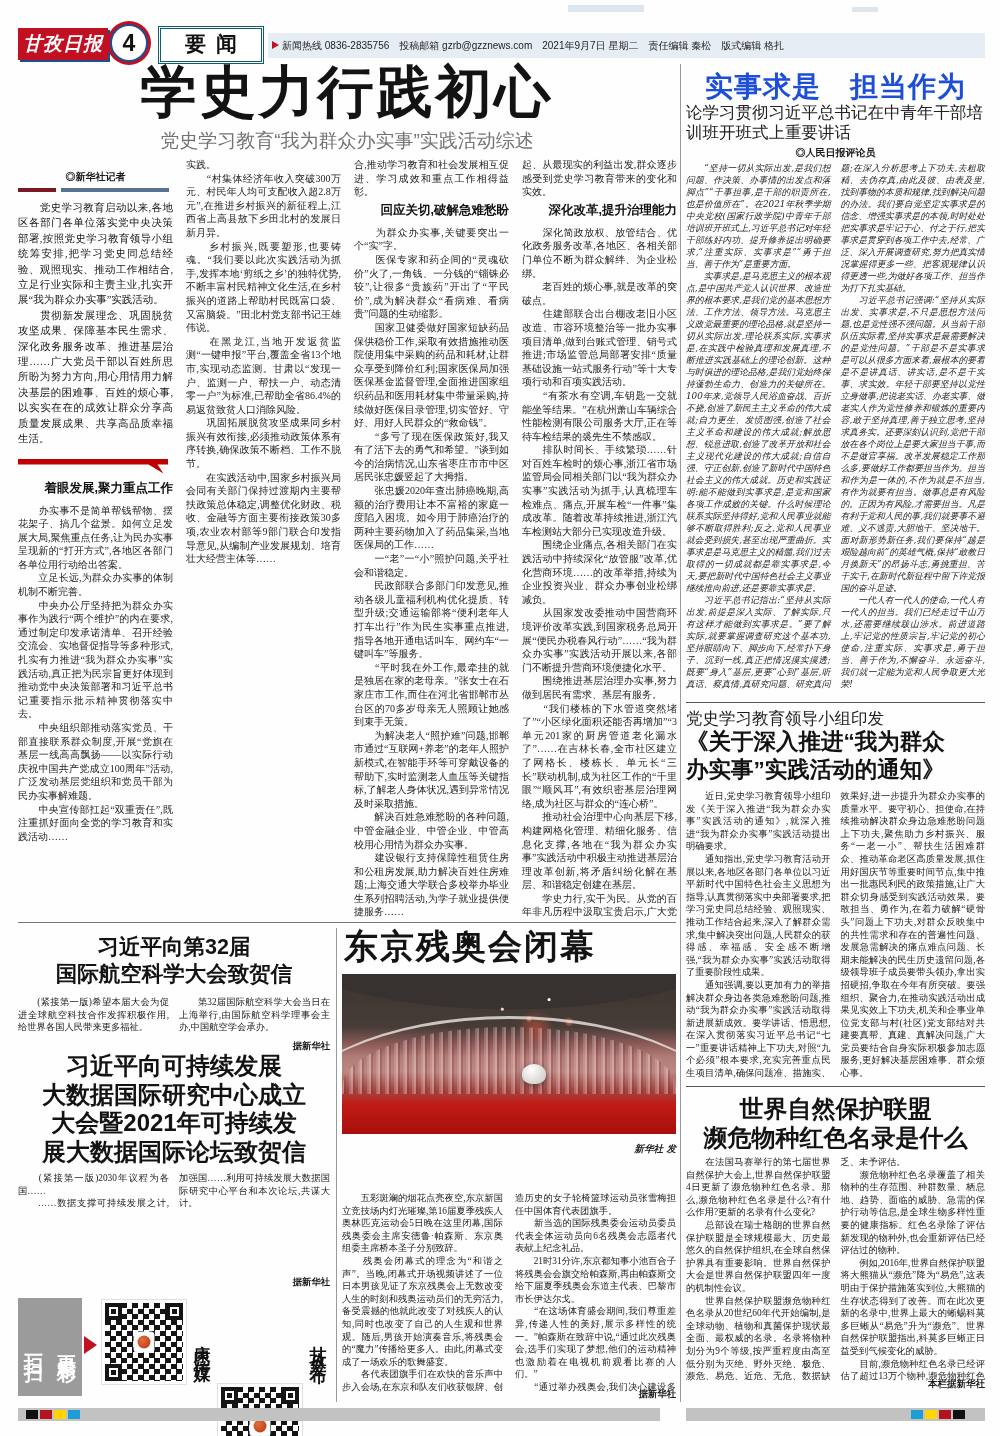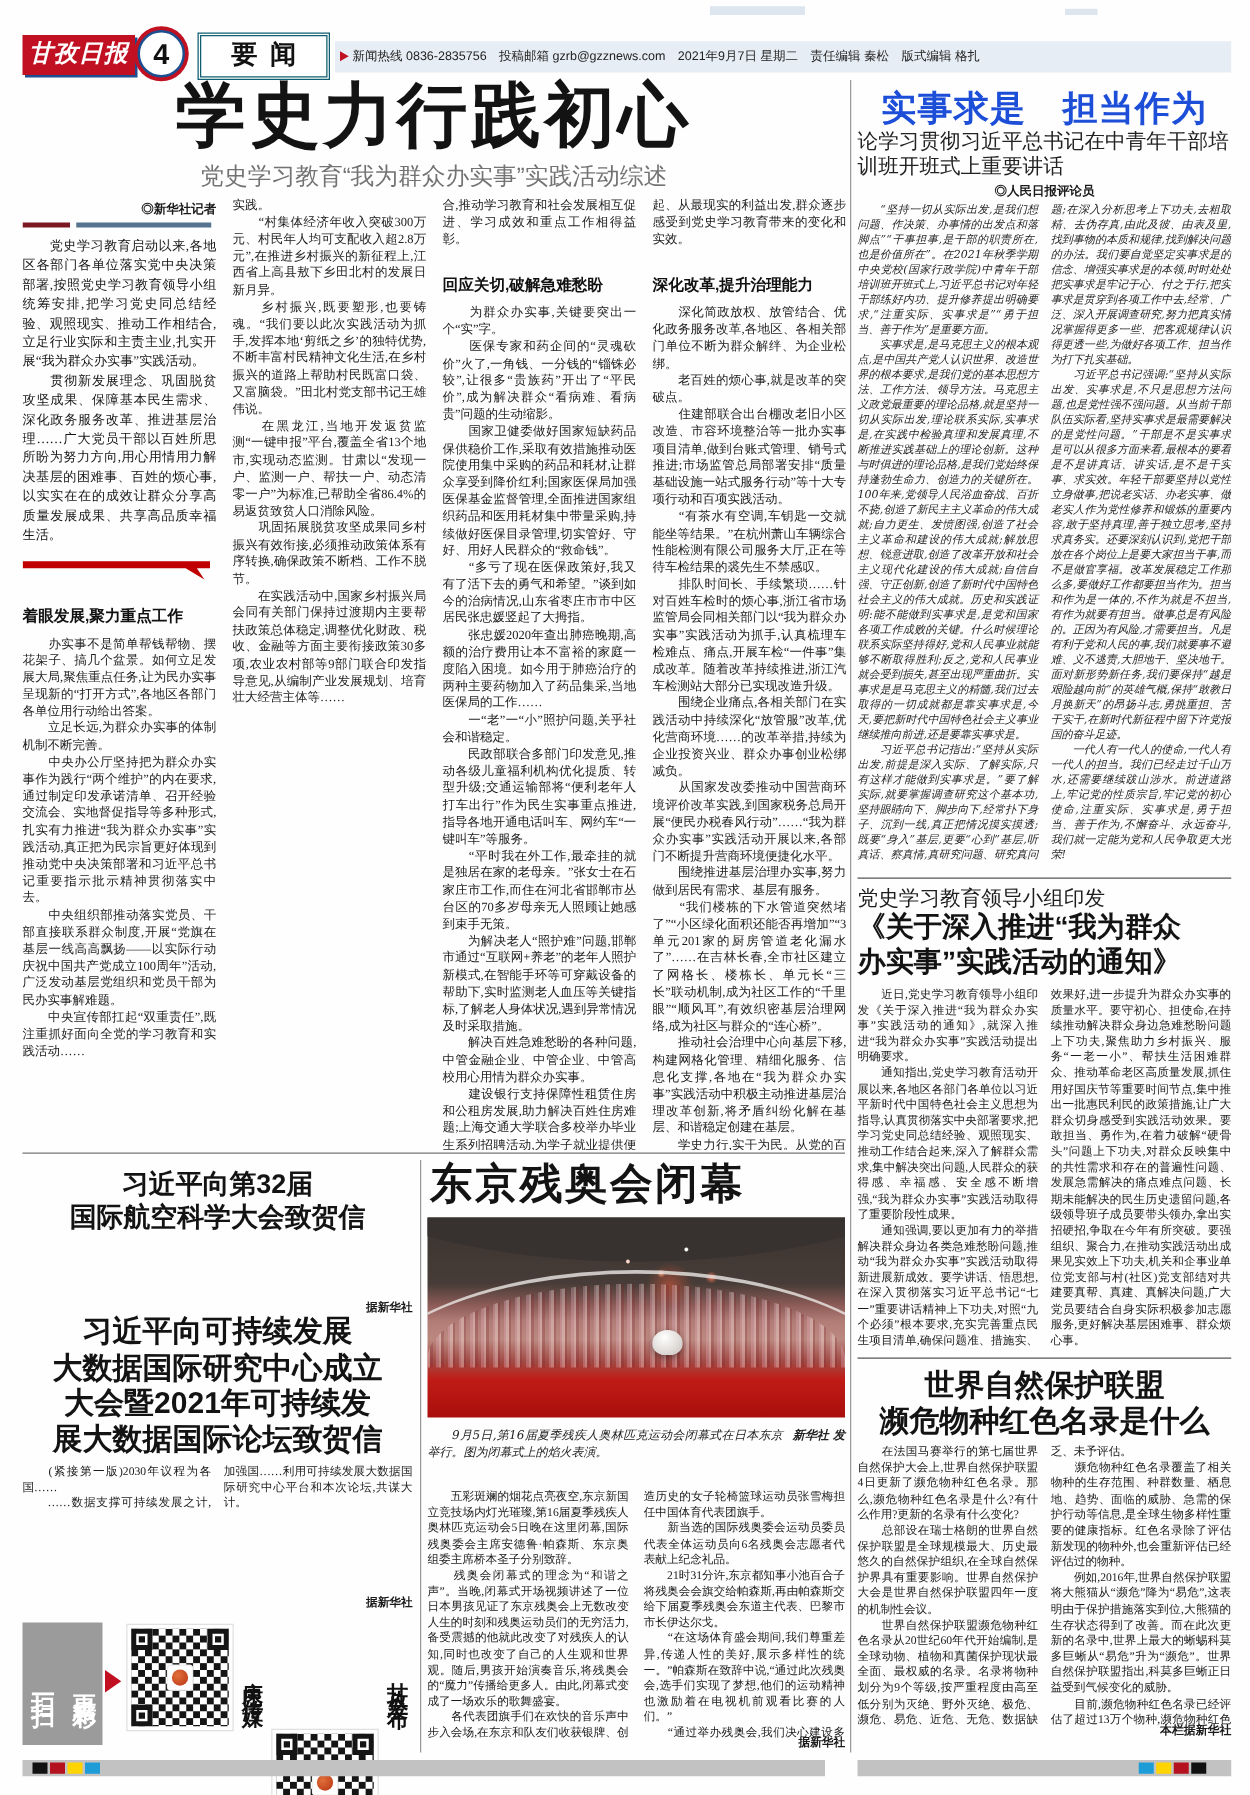--- a/index.html
+++ b/index.html
@@ -33,29 +33,29 @@
   .hrule-r2{left:686px;top:1086px;width:299px;height:1px;background:#555;}
   
   .lead-headline{left:18px;top:62px;width:658px;text-align:center;color:#131313;
                  font-family:"Liberation Sans",sans-serif;font-weight:bold;font-size:56px;
                  letter-spacing:3px;line-height:60px;}
   .lead-subtitle{left:18px;top:128px;width:658px;text-align:center;font-size:19px;color:#737373;
                  font-family:"Liberation Sans",sans-serif;}
   .lead-cols{left:18px;top:158px;width:659px;height:762px;display:flex;gap:13px;overflow:hidden;}
   .lead-col{width:155px;height:762px;overflow:hidden;}
   .body-txt{font-size:10px;line-height:13.6px;text-align:justify;white-space:pre-line;color:#1c1c1c;}
-  .byline{text-align:right;font-size:10px;font-weight:bold;margin:2px 0 4px;}
+  .byline{text-align:center;font-size:10px;font-weight:bold;margin:12px 0 4px;}
   .intro-div{display:flex;gap:5px;margin:4px 0 8px;}
   .intro-div .b1{width:38px;height:4px;background:#7c1823;}
   .intro-div .b2{width:108px;height:4px;background:#56748f;}
   .intro-txt{font-size:10.5px;line-height:15.4px;text-align:justify;white-space:pre-line;color:#151515;}
   .ribbon{width:150px;height:15px;background:#c00000;margin:12px 0 6px;
           clip-path:polygon(0 0,100% 0,100% 40%,93% 40%,97% 100%,87% 40%,0 40%);}
   .subhead{font-family:"Liberation Sans",sans-serif;font-weight:bold;font-size:12.5px;
-           text-align:left;margin:21px 0 7px;color:#111;}
+           text-align:right;margin:3px 0 7px;color:#111;}
   
   .c-headline{left:686px;top:68px;width:299px;text-align:center;color:#1d4ed8;
               font-family:"Liberation Sans",sans-serif;font-weight:bold;font-size:28px;letter-spacing:1px;}
   .c-subtitle{left:686px;top:104px;width:299px;text-align:left;font-size:16.5px;line-height:20px;
               font-family:Liberation Mono, monospace;color:#222;}
   .c-byline{left:686px;top:146px;width:299px;text-align:center;font-size:10px;font-weight:bold;}
   .c-body{left:686px;top:162px;width:299px;height:536px;overflow:hidden;
           column-count:2;column-gap:10px;font-family:"DejaVu Serif",serif;font-style:italic;
           font-size:8.8px;line-height:12px;text-align:justify;white-space:pre-line;color:#222;}
   .n-kicker{left:686px;top:708px;width:299px;font-family:"Liberation Sans",sans-serif;
@@ -242,20 +242,22 @@
 　　总部设在瑞士格朗的世界自然保护联盟是全球规模最大、历史最悠久的自然保护组织,在全球自然保护界具有重要影响。世界自然保护大会是世界自然保护联盟四年一度的机制性会议。
 　　世界自然保护联盟濒危物种红色名录从20世纪60年代开始编制,是全球动物、植物和真菌保护现状最全面、最权威的名录。名录将物种划分为9个等级,按严重程度由高至低分别为灭绝、野外灭绝、极危、濒危、易危、近危、无危、数据缺乏、未予评估。
 　　濒危物种红色名录覆盖了相关物种的生存范围、种群数量、栖息地、趋势、面临的威胁、急需的保护行动等信息,是全球生物多样性重要的健康指标。红色名录除了评估新发现的物种外,也会重新评估已经评估过的物种。
 　　例如,2016年,世界自然保护联盟将大熊猫从“濒危”降为“易危”,这表明由于保护措施落实到位,大熊猫的生存状态得到了改善。而在此次更新的名录中,世界上最大的蜥蜴科莫多巨蜥从“易危”升为“濒危”。世界自然保护联盟指出,科莫多巨蜥正日益受到气候变化的威胁。
 　　目前,濒危物种红色名录已经评估了超过13万个物种,濒危物种红色名录网站最新数据显示,超过3.8万个物种面临灭绝威胁。
 　　对于不同的物种,面临灭绝威胁的比例也不同,其中两栖动物为41%;哺乳动物为26%;针叶树为34%;鸟类为14%;鲨鱼和鳐鱼为37%;造礁珊瑚为33%;甲壳类动物为28%。</div>
   <div class="abs rl-credit">本栏据新华社</div>
 
   <div class="abs av-headline">习近平向第32届
 国际航空科学大会致贺信</div>
+  <div class="abs av-body">　　(紧接第一版)希望本届大会为促进全球航空科技合作发挥积极作用,给世界各国人民带来更多福祉。
+　　第32届国际航空科学大会当日在上海举行,由国际航空科学理事会主办,中国航空学会承办。</div>
   <div class="abs av-credit">据新华社</div>
 
   <div class="abs bd-headline">习近平向可持续发展
 大数据国际研究中心成立
 大会暨2021年可持续发
 展大数据国际论坛致贺信</div>
   <div class="abs bd-body">　　(紧接第一版)2030年议程为各国……
 　　……数据支撑可持续发展之计,加强国……利用可持续发展大数据国际研究中心平台和本次论坛,共谋大计。</div>
   <div class="abs bd-credit">据新华社</div>
 
@@ -284,21 +286,20 @@
   <div class="abs qr-label qrl2">
     <span>甘孜发布</span>
   </div>
 
   <div class="abs tk-headline">东京残奥会闭幕</div>
   <div class="abs photo">
     <div class="cauldron"></div>
   </div>
   <div class="abs caption">
     <span class="credit">新华社 发</span>
-    <span>　　9月5日,第16届夏季残疾人奥林匹克运动会闭幕式在日本东京举行。图为闭幕式上的焰火表演。</span>
   </div>
   <div class="abs tk-body">　　五彩斑斓的烟花点亮夜空,东京新国立竞技场内灯光璀璨,第16届夏季残疾人奥林匹克运动会5日晚在这里闭幕,国际残奥委会主席安德鲁·帕森斯、东京奥组委主席桥本圣子分别致辞。
 　　残奥会闭幕式的理念为“和谐之声”。当晚,闭幕式开场视频讲述了一位日本男孩见证了东京残奥会上无数改变人生的时刻和残奥运动员们的无穷活力,备受震撼的他就此改变了对残疾人的认知,同时也改变了自己的人生观和世界观。随后,男孩开始演奏音乐,将残奥会的“魔力”传播给更多人。由此,闭幕式变成了一场欢乐的歌舞盛宴。
 　　各代表团旗手们在欢快的音乐声中步入会场,在东京和队友们收获银牌、创造历史的女子轮椅篮球运动员张雪梅担任中国体育代表团旗手。
 　　新当选的国际残奥委会运动员委员代表全体运动员向6名残奥会志愿者代表献上纪念礼品。
 　　21时31分许,东京都知事小池百合子将残奥会会旗交给帕森斯,再由帕森斯交给下届夏季残奥会东道主代表、巴黎市市长伊达尔戈。
 　　“在这场体育盛会期间,我们尊重差异,传递人性的美好,展示多样性的统一。”帕森斯在致辞中说,“通过此次残奥会,选手们实现了梦想,他们的运动精神也激励着在电视机前观看比赛的人们。”
 　　“通过举办残奥会,我们决心建设多元、包容的未来,让人们认识和支持彼此的差异。”桥本圣子说,“衷心祝愿巴黎残奥会取得圆满成功,期待世界各地的体育爱好者们再次相聚。”
 　　随着全场合唱美国爵士乐手路易斯·阿姆斯特朗的名曲《多么美好的世界》,残奥会主火炬缓缓合起,残奥圣火熄灭。
 　　6个月后,残奥圣火将在北京再次燃起,这座“双奥之城”将欢迎全世界的冬残奥健儿们欢聚北京,再创辉煌!</div>

